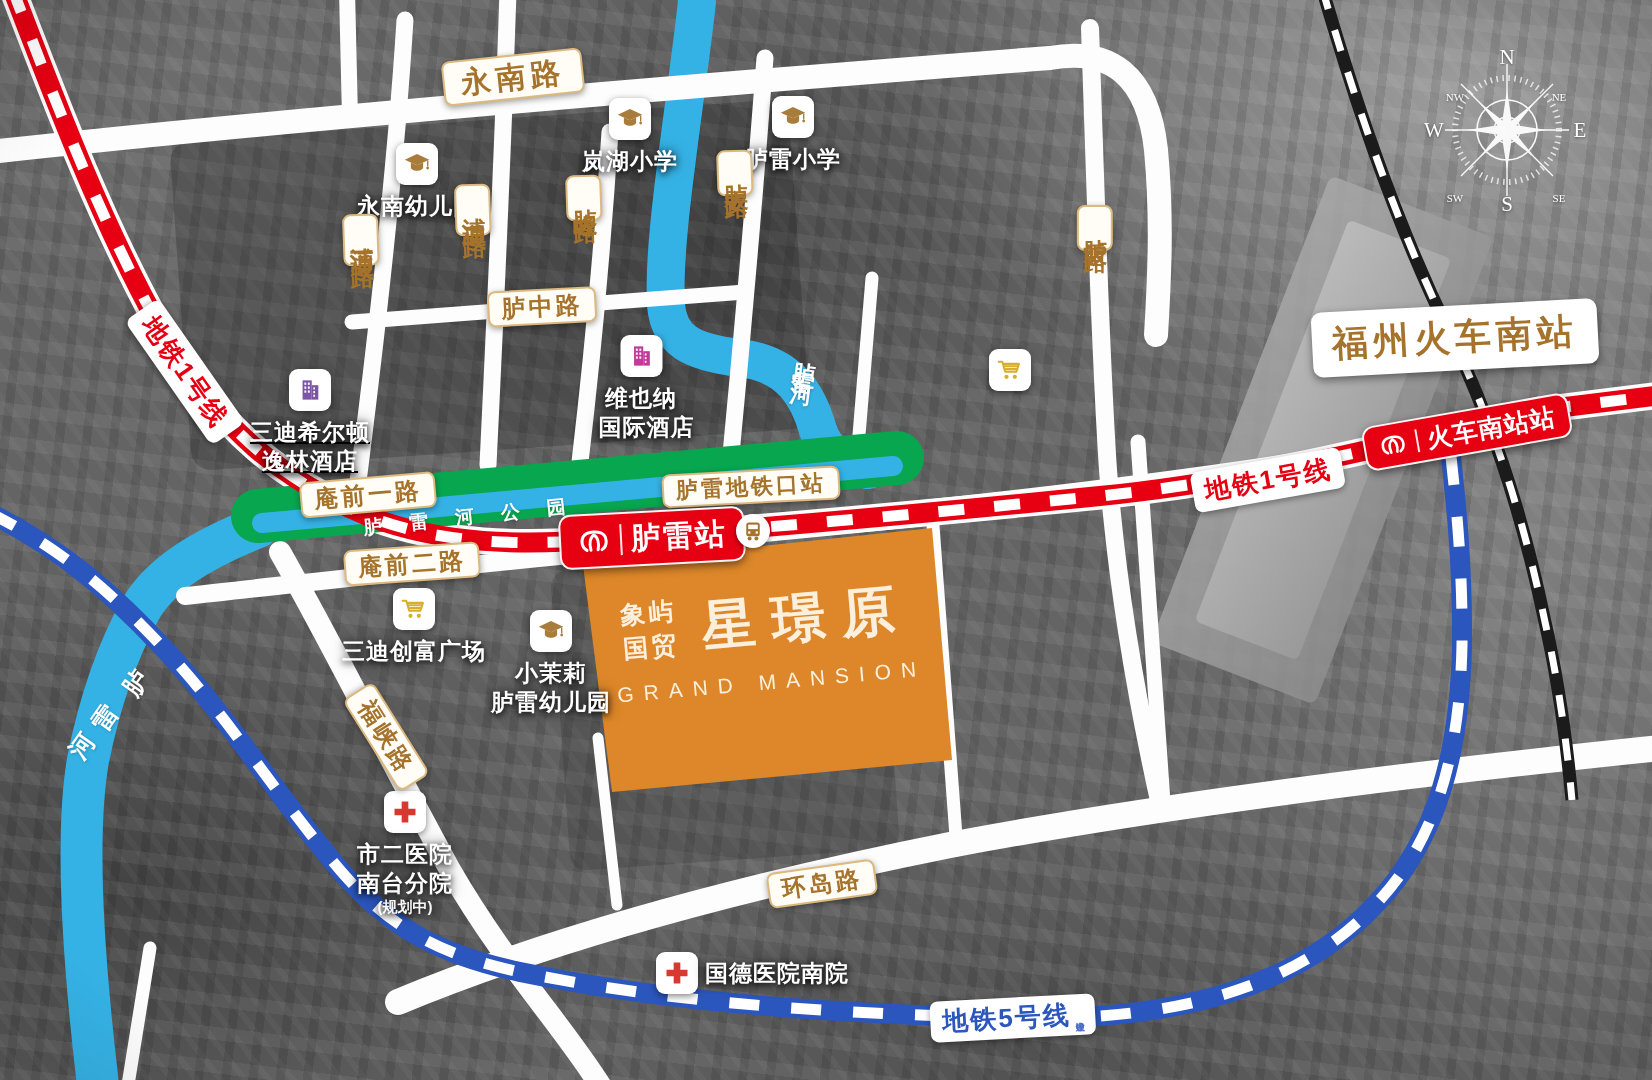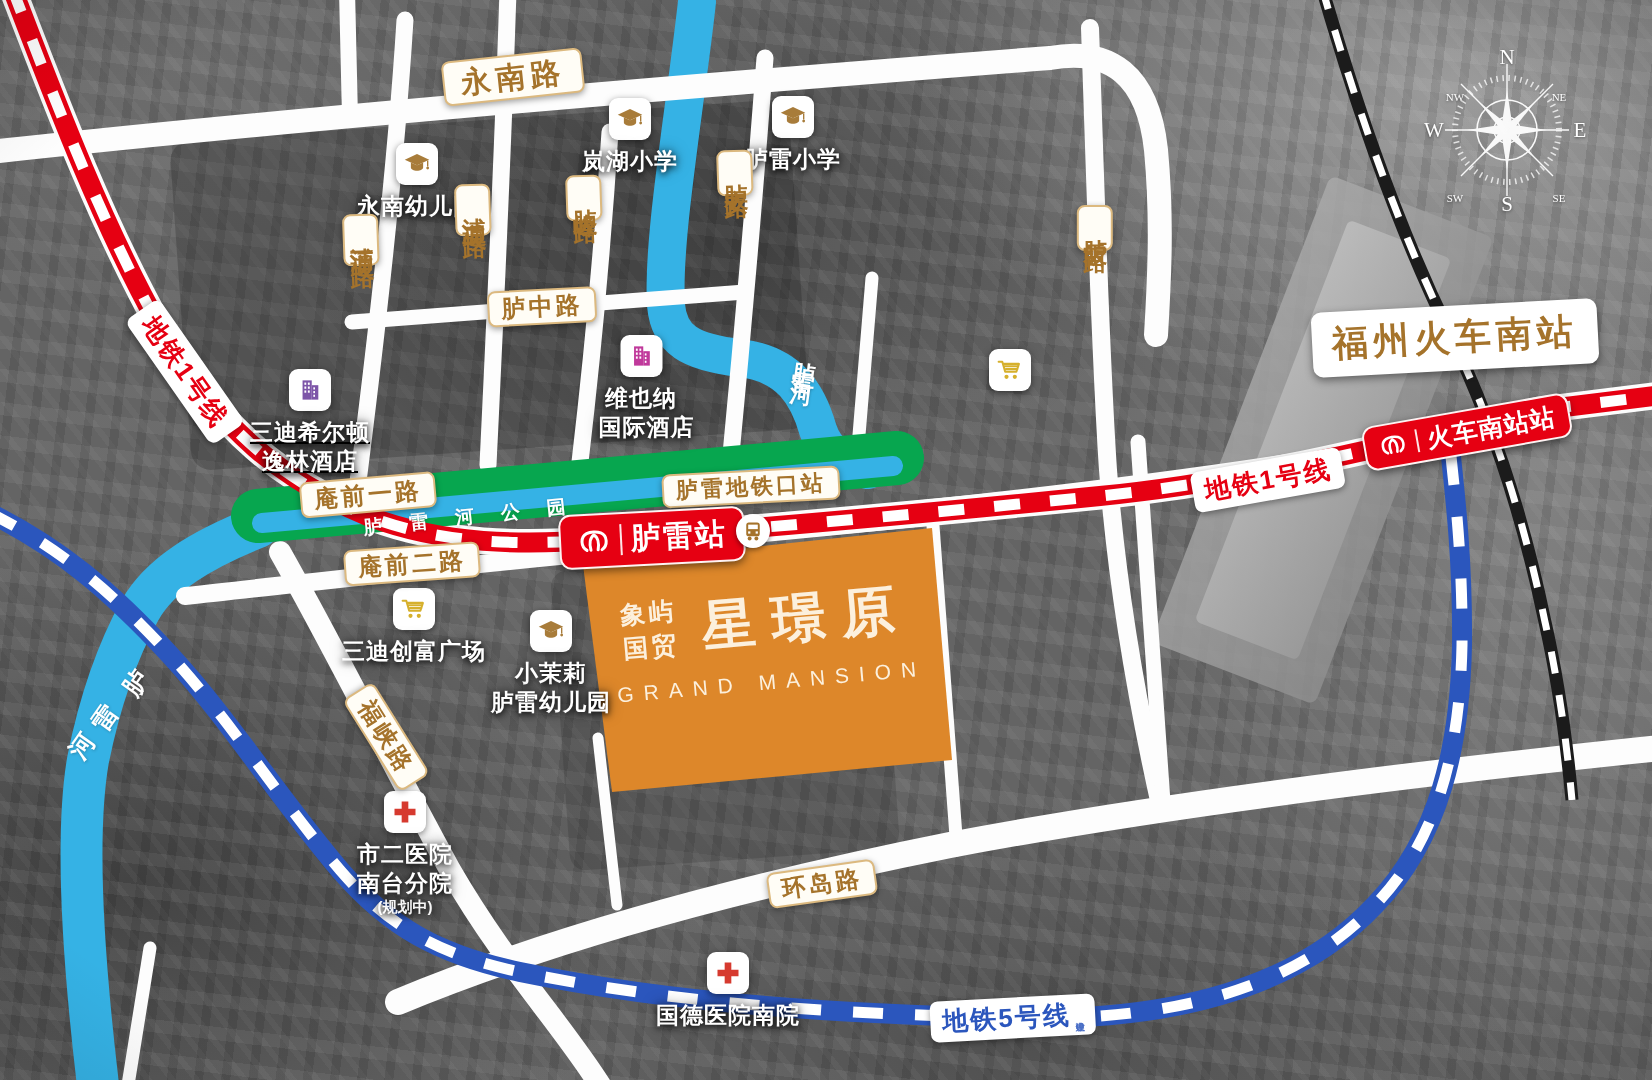--- a/index.html
+++ b/index.html
@@ -42,21 +42,21 @@
     font-weight:bold;white-space:nowrap;display:flex;align-items:center;gap:9px;
     box-shadow:0 3px 8px rgba(0,0,0,.5);z-index:34;}
   .badge .divider{width:2px;align-self:stretch;background:rgba(255,255,255,.9);margin:5px 0;}
   .badge.lulei{font-size:30px;padding:5px 16px;letter-spacing:2px;}
   .badge.south{font-size:25px;padding:4px 13px;letter-spacing:1px;}
   .bus-circle{width:34px;height:34px;border-radius:50%;background:#fff;display:flex;align-items:center;
     justify-content:center;box-shadow:0 2px 5px rgba(0,0,0,.45);z-index:35;color:var(--gold);}
   
   .poi{position:absolute;display:flex;flex-direction:column;align-items:center;gap:7px;
     transform:translateX(-50%);z-index:28;}
-  .poi.row{flex-direction:column;transform:none;}
+  .poi.row{flex-direction:row;transform:none;}
   .tile{width:42px;height:42px;background:#fff;border-radius:9px;box-shadow:0 2px 7px rgba(0,0,0,.5);
     display:flex;align-items:center;justify-content:center;flex:none;}
   .tile svg{width:28px;height:28px;}
   .poi-text{color:#fff;font-weight:bold;font-size:23px;line-height:1.25;text-align:center;white-space:nowrap;
     text-shadow:0 2px 6px rgba(0,0,0,.95),0 0 14px rgba(0,0,0,.6);letter-spacing:1px;}
   .poi-text .small{display:block;font-size:15px;opacity:.95;letter-spacing:0;}
   
   .water-text{color:#fff;font-weight:bold;z-index:26;text-shadow:0 1px 3px rgba(0,0,0,.25);}
   .park-text{font-size:19px;letter-spacing:27px;white-space:nowrap;}
   .river-v{writing-mode:vertical-rl;text-orientation:upright;font-size:23px;letter-spacing:11px;}

